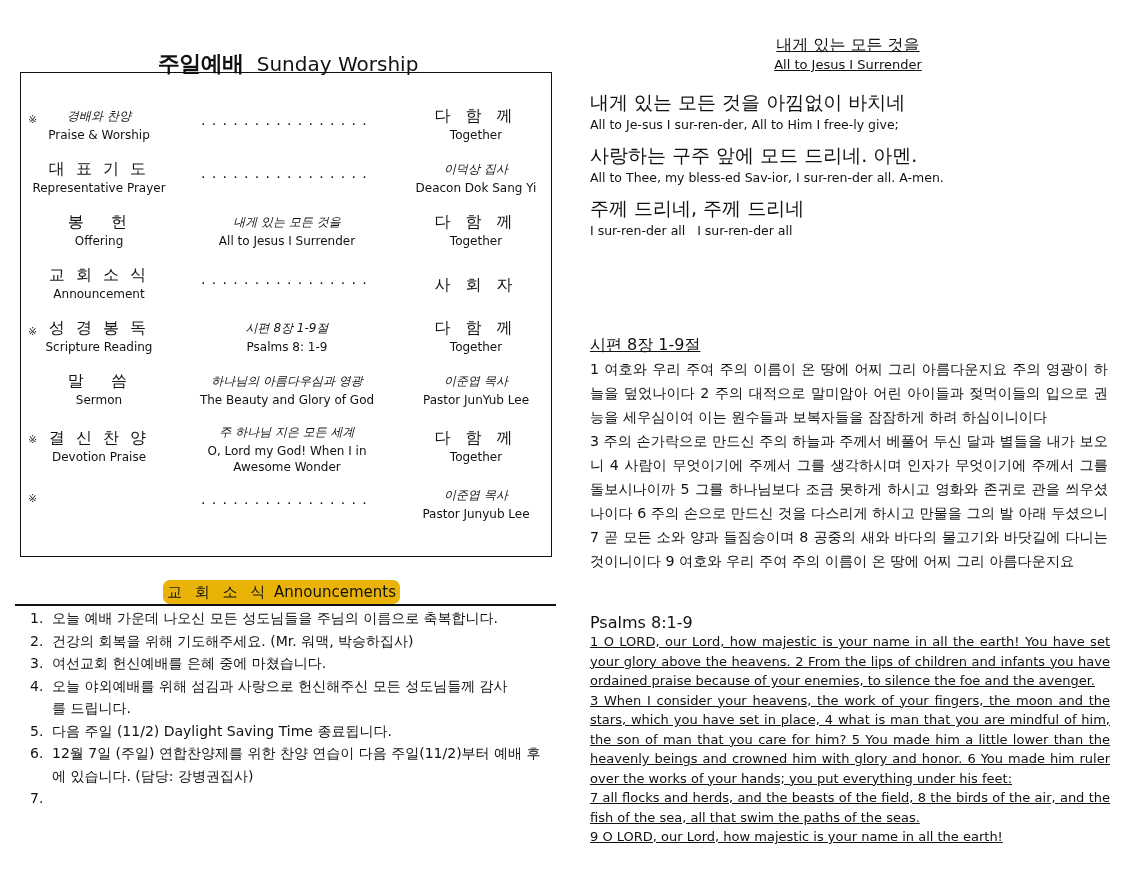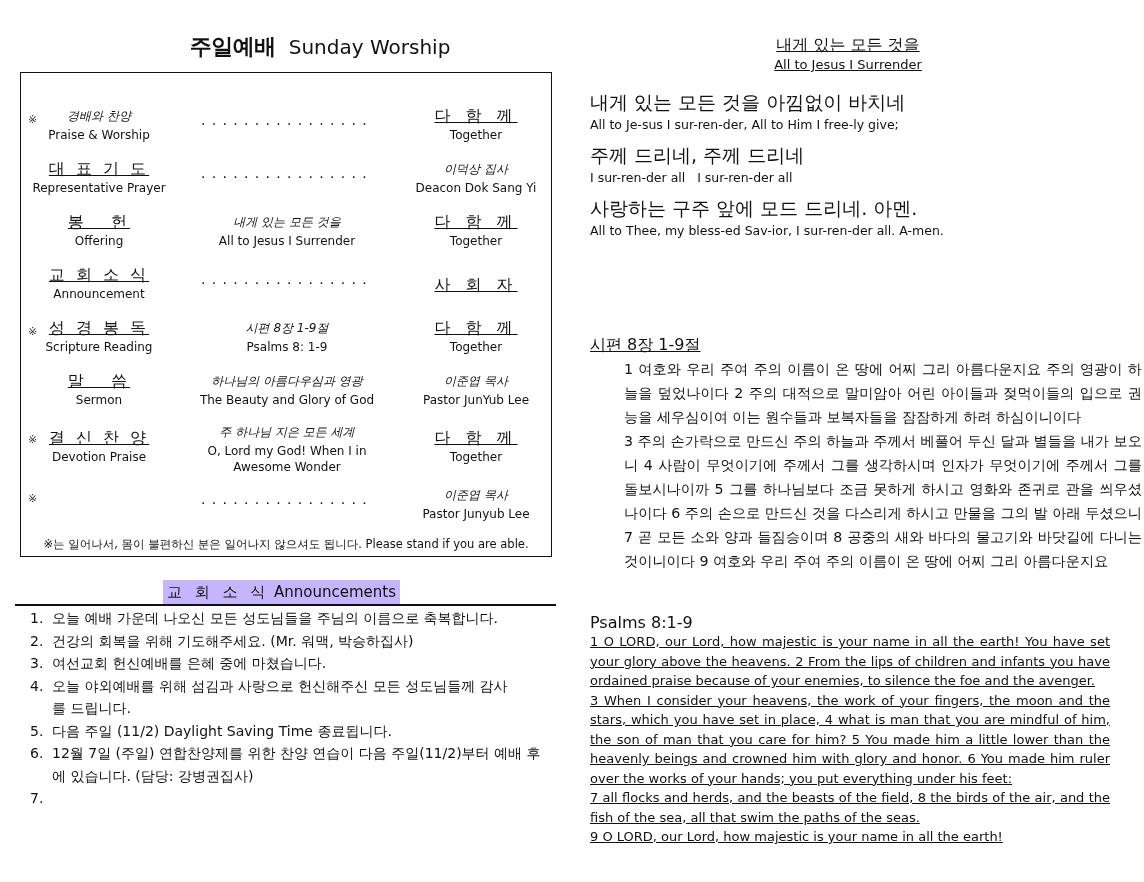--- a/index.html
+++ b/index.html
@@ -4,53 +4,53 @@
 <style>
   html, body { margin: 0; padding: 0; background: #ffffff; }
   body {
     width: 1144px; height: 882px; position: relative; overflow: hidden;
     font-family: "DejaVu Sans", "Liberation Sans", sans-serif; color: #111;
   }
   .abs { position: absolute; }
 
   
   #title {
-    left: 0; width: 576px; top: 32px; text-align: center; white-space: nowrap; padding-left: 32px;
+    left: 0; width: 576px; top: 49px; text-align: center; white-space: nowrap;
   }
   #title .ko { font-size: 22px; font-weight: bold; letter-spacing: -0.5px; }
   #title .en { font-size: 20px; margin-left: 8px; }
 
   #program {
     left: 20px; top: 72px; width: 532px; height: 485px;
     border: 1.5px solid #111; box-sizing: border-box;
   }
   #program .heading {
     position: absolute; left: 0; right: 0; top: 4px; text-align: center;
     font-size: 16px; letter-spacing: 6px;
   }
   .row { position: absolute; left: 0; right: 0; height: 50px; }
   .row .mark { position: absolute; left: 7px; top: 8px; font-size: 11px; color: #333; }
   .col { position: absolute; text-align: center; white-space: nowrap; }
   .col.c1 { left: 0; width: 156px; }
   .col.c2 { left: 156px; width: 220px; }
   .col.c3 { left: 376px; width: 158px; }
-  .ko-l { font-size: 16px; line-height: 22px; letter-spacing: 3px; text-decoration: underline; }
+  .ko-l { font-size: 16px; line-height: 22px; letter-spacing: 3px; }
   .ko-m { font-size: 12px; line-height: 22px; font-style: italic; }
   .en-s { font-size: 12px; line-height: 16px; display: block; }
   .dots { font-size: 14px; letter-spacing: 6.3px; line-height: 22px; padding-top: 4px; }
   .c3 .ko-l { letter-spacing: 5px; }
   #program .note {
     position: absolute; left: 0; right: 0; bottom: 4px; text-align: center;
     font-size: 11.5px; white-space: nowrap;
   }
 
   
   #ann-head {
-    left: 163px; top: 580px; width: 237px; height: 24px; background: #c4b5fd;
-    text-align: center; font-size: 15px; line-height: 24px; white-space: nowrap;
+    left: 163px; top: 580px; width: 237px; height: 24px; background: #eab308;
+    text-align: center; font-size: 15px; line-height: 24px; white-space: nowrap; border-radius: 7px;
   }
   #ann-head .ko { letter-spacing: 4px; }
   #ann-rule { left: 15px; top: 604px; width: 541px; height: 1.5px; background: #111; }
   #ann-list { left: 30px; top: 607px; width: 520px; font-size: 14px; line-height: 22.5px; }
   .ann-item { display: flex; }
   .ann-item .num { width: 22px; flex: none; }
   .ann-item .txt { flex: 1; }
 
   
   #hymn-title {
@@ -58,21 +58,21 @@
   }
   #hymn-title .ko { font-size: 16px; text-decoration: underline; display: block; line-height: 22px; }
   #hymn-title .en { font-size: 13px; text-decoration: underline; display: block; line-height: 18px; }
   #lyrics { left: 590px; top: 88px; width: 530px; }
   .lyric { margin-bottom: 7px; }
   .lyric .ko { font-size: 19px; line-height: 28px; display: block; }
   .lyric .en { font-size: 12.5px; line-height: 18px; display: block; }
 
   
   #scr-head { left: 590px; top: 334px; font-size: 16px; text-decoration: underline; line-height: 22px; }
-  #scr-ko { left: 590px; top: 357px; width: 518px; font-size: 14.2px; line-height: 24px; text-align: justify; margin-left: 34px; }
+  #scr-ko { left: 590px; top: 357px; width: 518px; font-size: 14.2px; line-height: 24px; text-align: justify; }
   #scr-ko p { margin: 0; }
   #scr-en-ref { left: 590px; top: 613px; font-size: 16px; line-height: 19px; }
   #scr-en { left: 590px; top: 632px; width: 520px; font-size: 13px; line-height: 19.5px; text-align: justify; text-decoration: underline; }
   #scr-en p { margin: 0; }
 </style>
 </head>
 <body>
 
 <div id="title" class="abs">
   <span class="ko">주일예배</span>
@@ -182,21 +182,20 @@
 
   <div class="row" style="top:411px">
     <span class="mark">※</span>
     <div class="col c2 dots">................</div>
     <div class="col c3">
       <span class="ko-m">이준엽 목사</span>
       <span class="en-s">Pastor Junyub Lee</span>
     </div>
   </div>
 
-  <div class="note">※는 일어나서, 몸이 불편하신 분은 일어나지 않으셔도 됩니다. Please stand if you are able.</div>
 </div>
 
 <div id="ann-head" class="abs">
   <span class="ko">교 회 소 식</span>
   <span class="en">Announcements</span>
 </div>
 <div id="ann-rule" class="abs"></div>
 
 <div id="ann-list" class="abs">
   <div class="ann-item">
@@ -234,26 +233,26 @@
   <span class="ko">내게 있는 모든 것을</span>
   <span class="en">All to Jesus I Surrender</span>
 </div>
 
 <div id="lyrics" class="abs">
   <div class="lyric">
     <span class="ko">내게 있는 모든 것을 아낌없이 바치네</span>
     <span class="en">All to Je-sus I sur-ren-der, All to Him I free-ly give;</span>
   </div>
   <div class="lyric">
+    <span class="ko">사랑하는 구주 앞에 모드 드리네. 아멘.</span>
+    <span class="en">All to Thee, my bless-ed Sav-ior, I sur-ren-der all. A-men.</span>
+  </div>
+  <div class="lyric">
     <span class="ko">주께 드리네, 주께 드리네</span>
     <span class="en" style="white-space:pre">I sur-ren-der all   I sur-ren-der all</span>
-  </div>
-  <div class="lyric">
-    <span class="ko">사랑하는 구주 앞에 모드 드리네. 아멘.</span>
-    <span class="en">All to Thee, my bless-ed Sav-ior, I sur-ren-der all. A-men.</span>
   </div>
 </div>
 
 <div id="scr-head" class="abs">시편 8장 1-9절</div>
 
 <div id="scr-ko" class="abs">
   <p>1 여호와 우리 주여 주의 이름이 온 땅에 어찌 그리 아름다운지요 주의 영광이 하늘을 덮었나이다  2 주의 대적으로 말미암아 어린 아이들과 젖먹이들의 입으로 권능을 세우심이여 이는 원수들과 보복자들을 잠잠하게 하려 하심이니이다</p>
   <p>3 주의 손가락으로 만드신 주의 하늘과 주께서 베풀어 두신 달과 별들을 내가 보오니  4 사람이 무엇이기에 주께서 그를 생각하시며 인자가 무엇이기에 주께서 그를 돌보시나이까  5 그를 하나님보다 조금 못하게 하시고 영화와 존귀로 관을 씌우셨나이다  6 주의 손으로 만드신 것을 다스리게 하시고 만물을 그의 발 아래 두셨으니  7 곧 모든 소와 양과 들짐승이며  8 공중의 새와 바다의 물고기와 바닷길에 다니는 것이니이다  9 여호와 우리 주여 주의 이름이 온 땅에 어찌 그리 아름다운지요</p>
 </div>
 

